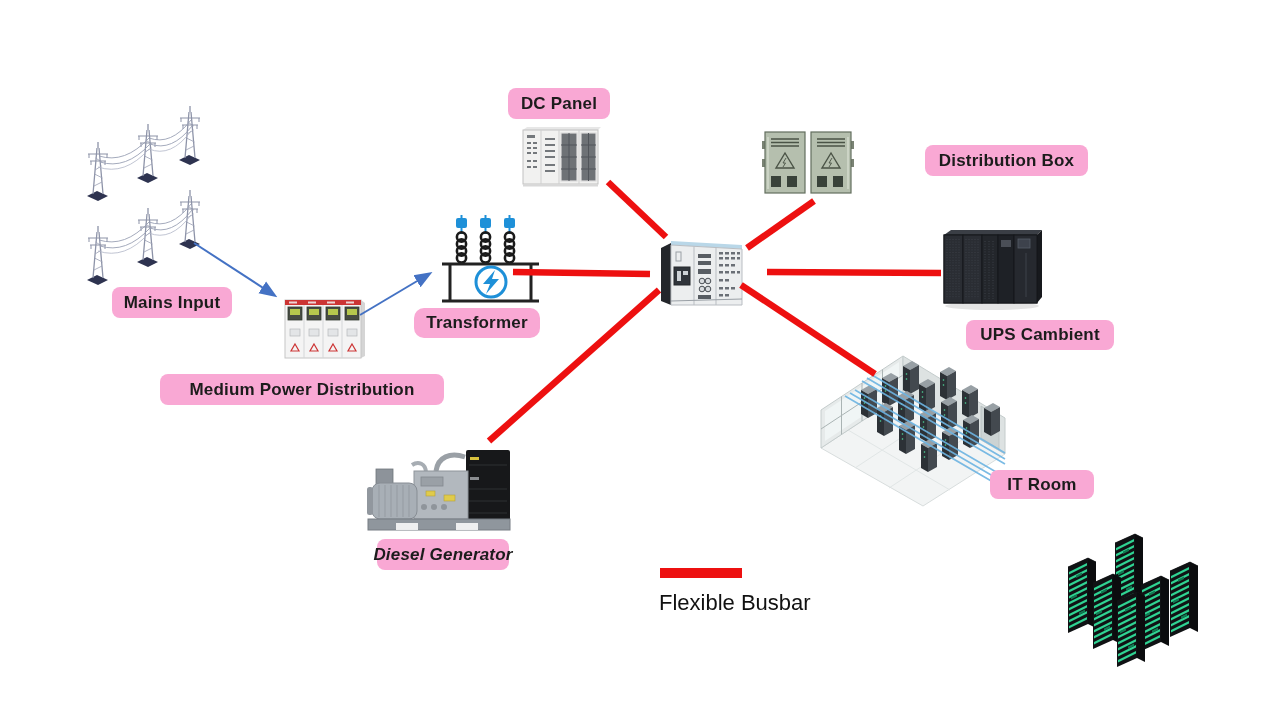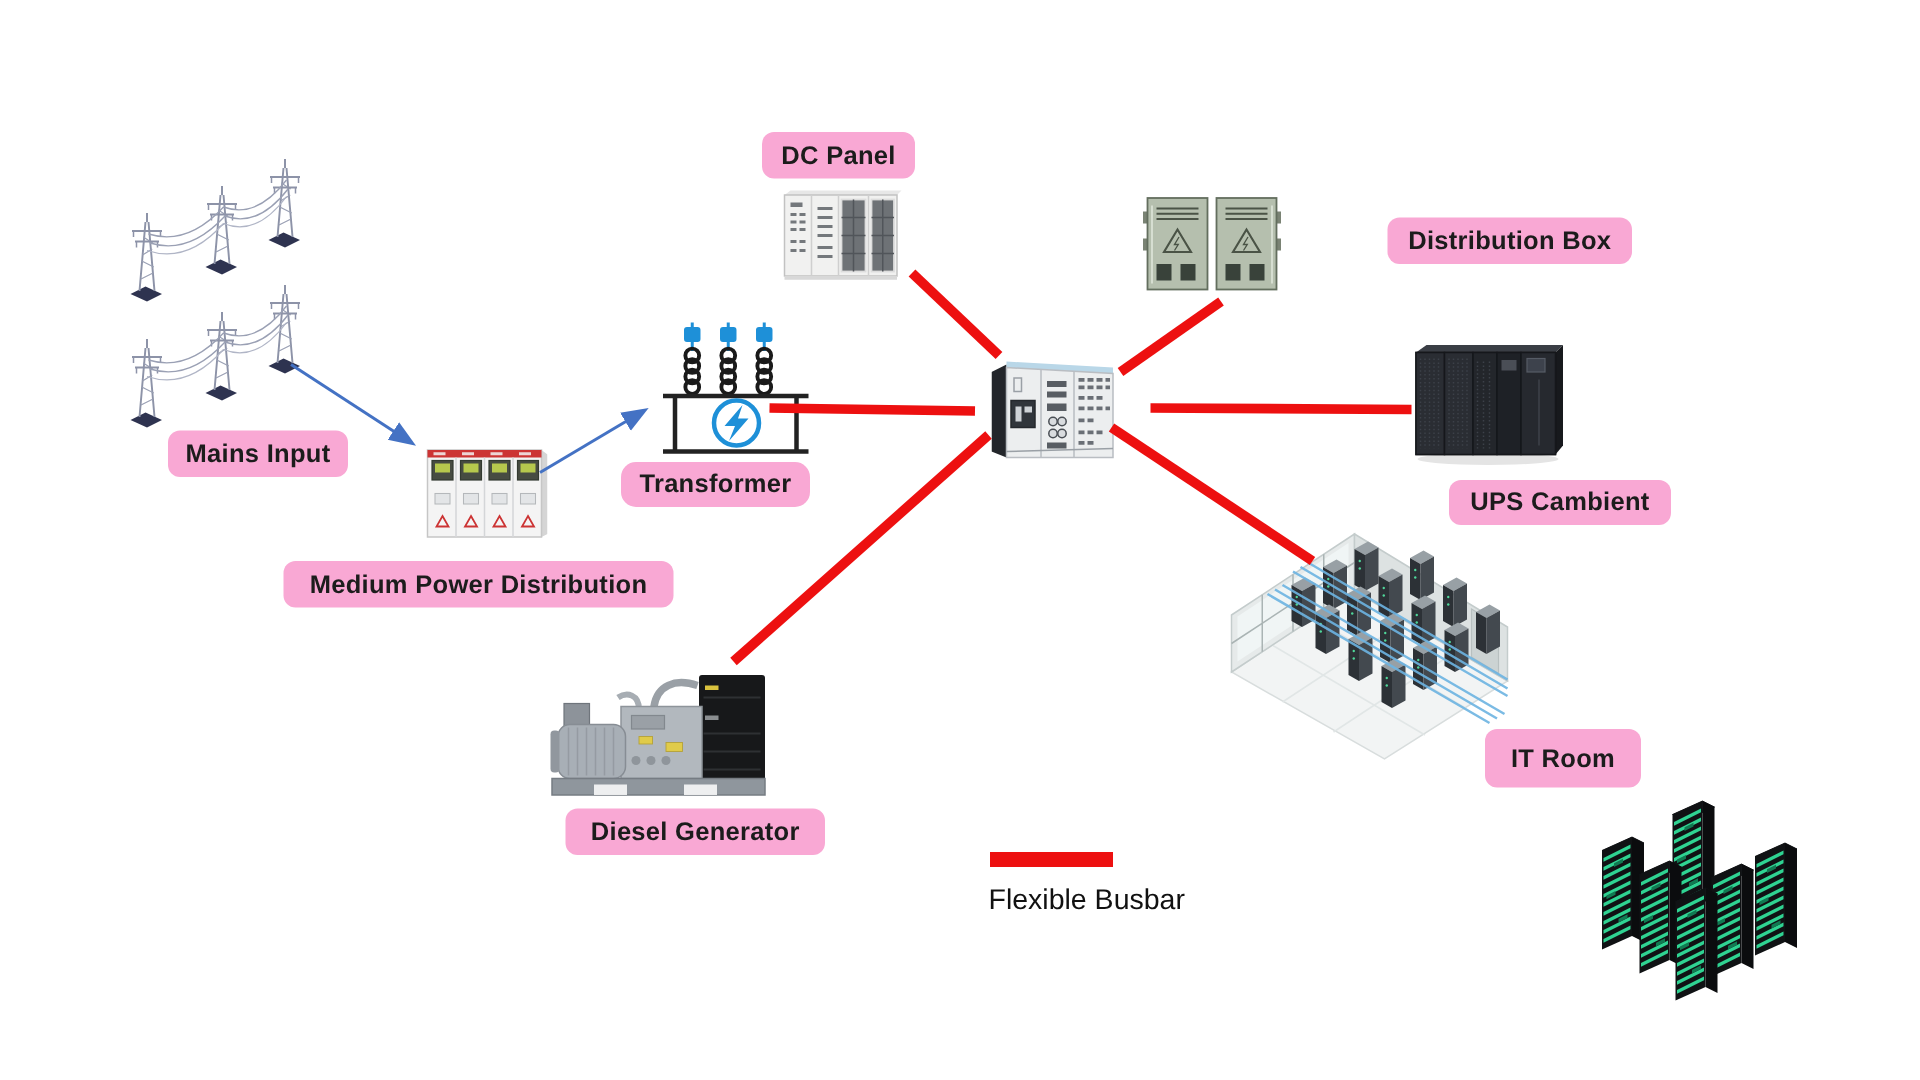--- a/index.html
+++ b/index.html
@@ -9,21 +9,21 @@
   }
   .node-img{position:absolute;z-index:1;}
   #connectors{position:absolute;left:0;top:0;z-index:2;}
   .label{
     position:absolute;z-index:3;background:#f9a8d4;border-radius:8px;
     color:#1c1c1c;font-weight:bold;font-size:17px;
     display:flex;align-items:center;justify-content:center;
     white-space:nowrap;letter-spacing:0.2px;
   }
   #legend-text{
-    position:absolute;z-index:3;font-size:19px;font-weight:normal;color:#111;
+    position:absolute;z-index:3;font-size:22px;font-weight:normal;color:#111;
     white-space:nowrap;
     text-align:center;
   }
   svg{display:block;}
 </style>
 </head>
 <body>
 
 <div id="canvas">
 
@@ -464,30 +464,30 @@
     </g>
     <g stroke="#4472C4" stroke-width="2" fill="none">
       <line x1="194" y1="243" x2="274" y2="295" marker-end="url(#arrowhead)"></line>
       <line x1="360" y1="315" x2="429" y2="274" marker-end="url(#arrowhead)"></line>
     </g>
     <rect x="660" y="568" width="82" height="10" fill="#ED1010"></rect>
   </svg>
 
   <div class="label" style="left:112px;top:287px;width:120px;height:31px;">Mains Input</div>
 
-  <div class="label" style="left:189px;top:374px;width:260px;height:31px;">Medium Power Distribution</div>
+  <div class="label" style="left:160px;top:374px;width:284px;height:31px;">Medium Power Distribution</div>
 
   <div class="label" style="left:414px;top:308px;width:126px;height:30px;border-radius:10px;">Transformer</div>
 
   <div class="label" style="left:508px;top:88px;width:102px;height:31px;">DC Panel</div>
 
 
   <div class="label" style="left:925px;top:145px;width:163px;height:31px;">Distribution Box</div>
 
   <div class="label" style="left:966px;top:320px;width:148px;height:30px;">UPS Cambient</div>
 
-  <div class="label" style="left:990px;top:470px;width:104px;height:39px;margin-top:16px;">IT Room</div>
-
-  <div class="label" style="left:377px;top:539px;width:173px;height:31px;">Diesel Generator</div>
+  <div class="label" style="left:990px;top:470px;width:104px;height:29px;">IT Room</div>
+
+  <div class="label" style="left:377px;top:539px;width:132px;height:31px;font-style:italic;">Diesel Generator</div>
 
   <div id="legend-text" style="left:659px;top:590px;">Flexible Busbar</div>
 
 </div>
 
 </body></html>

